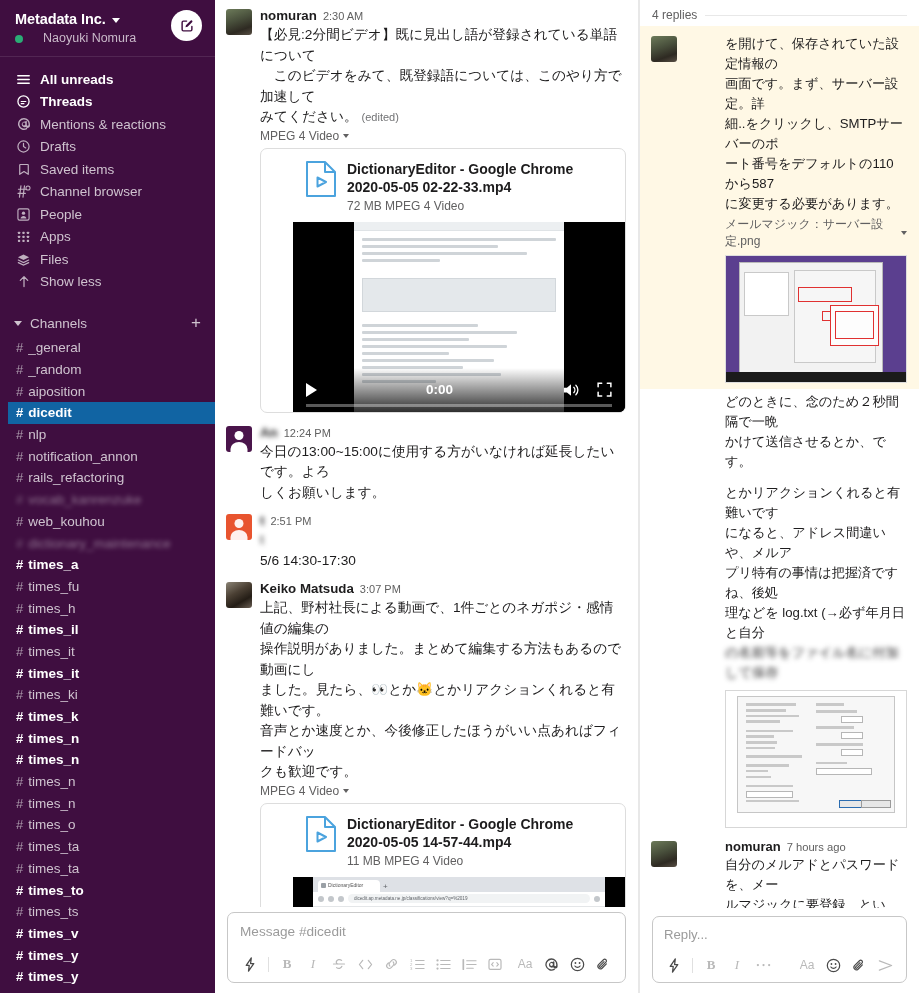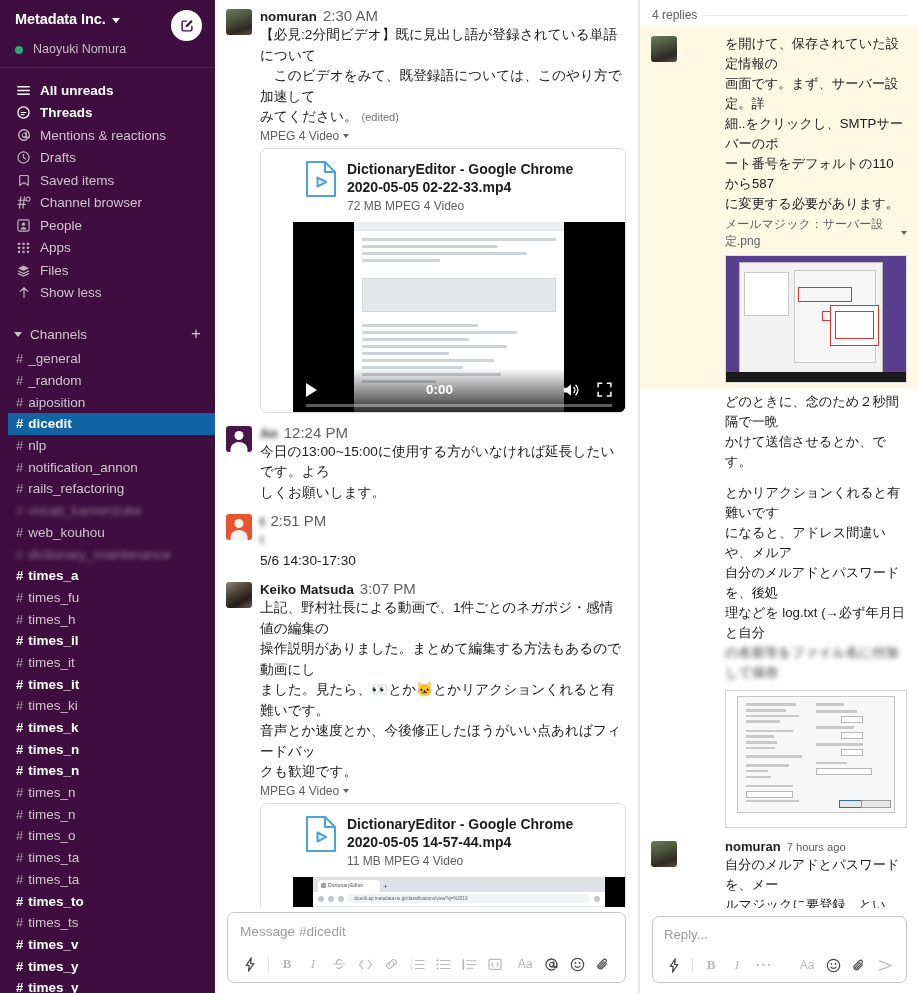--- a/index.html
+++ b/index.html
@@ -27,22 +27,22 @@
   .ws-title {
     color: #fff; font-weight: bold; font-size: 14.5px; letter-spacing: -.1px;
     display: flex; align-items: center; gap: 4px; line-height: 17px;
   }
   .caret-dn {
     width: 0; height: 0; border-left: 4px solid transparent;
     border-right: 4px solid transparent; border-top: 5px solid #fff;
     margin-left: 2px; margin-top: 2px;
   }
   .ws-user {
-    font-size: 12.5px; color: #C9B9C9; margin-top: 14px;
-    display: flex; align-items: center; gap: 10px; line-height: 15px; text-align: right;
+    font-size: 12.5px; color: #C9B9C9; margin-top: 3px;
+    display: flex; align-items: center; gap: 20px; line-height: 15px; text-align: right;
   }
   .presence-dot {
     width: 8px; height: 8px; border-radius: 50%;
     background: #2BAC76; display: inline-block; flex: 0 0 8px;
   }
   .compose-btn {
     width: 31px; height: 31px; border-radius: 50%; background: #fff;
     display: flex; align-items: center; justify-content: center;
     flex: 0 0 31px; cursor: pointer; margin-top: 1px;
   }
@@ -124,21 +124,21 @@
     content: ""; position: absolute; left: 50%; bottom: -4px;
     width: 17px; height: 14px; border-radius: 50% 50% 0 0;
     background: rgba(255,255,255,.92); transform: translateX(-50%);
   }
   .av-ph-purple::before, .av-ph-purple::after { background: #fff; }
 
   .msg-body { flex: 1; min-width: 0; }
   .msg-head { display: flex; align-items: baseline; gap: 6px; line-height: 17px; }
   .author { font-weight: bold; font-size: 13.3px; color: #1D1C1D; }
   .author.redacted { filter: blur(2.6px); }
-  .ts { font-size: 15px; color: #606060; }
+  .ts { font-size: 11px; color: #606060; }
   .msg-text {
     font-size: 13.7px; color: #1D1C1D; line-height: 20.5px;
     word-break: break-all;
   }
   .edited { font-size: 11px; color: #717274; }
   .blur-line { filter: blur(2.8px); }
 
   .file-type-row {
     font-size: 12px; color: #616061; padding: 1px 0 3px 0;
     display: flex; align-items: center; gap: 4px;
@@ -917,21 +917,21 @@
       <div class="t-msg">
         <div class="avatar" style="background:transparent"></div>
         <div class="t-body">
           <div class="t-text">
             <div>どのときに、念のため２秒間隔で一晩</div>
             <div>かけて送信させるとか、です。</div>
           </div>
           <div class="t-text t-para">
             <div>とかリアクションくれると有難いです</div>
             <div>になると、アドレス間違いや、メルア</div>
-            <div>自分のメルアドとパスワードを、後処</div>
+            <div>プリ特有の事情は把握済ですね、後処</div>
             <div>理などを log.txt (→必ず年月日と自分</div>
             <div class="blur-line">の名前等をファイル名に付加して保存</div>
           </div>
           <div class="shot2">
             <div class="dlg">
               <div class="ln" style="left:5%;top:5%;width:32%"></div>
               <div class="ln" style="left:5%;top:10%;width:26%"></div>
               <div class="ln" style="left:5%;top:15%;width:34%"></div>
               <div class="ln" style="left:5%;top:20%;width:22%"></div>
               <div class="ln" style="left:5%;top:28%;width:30%"></div>

